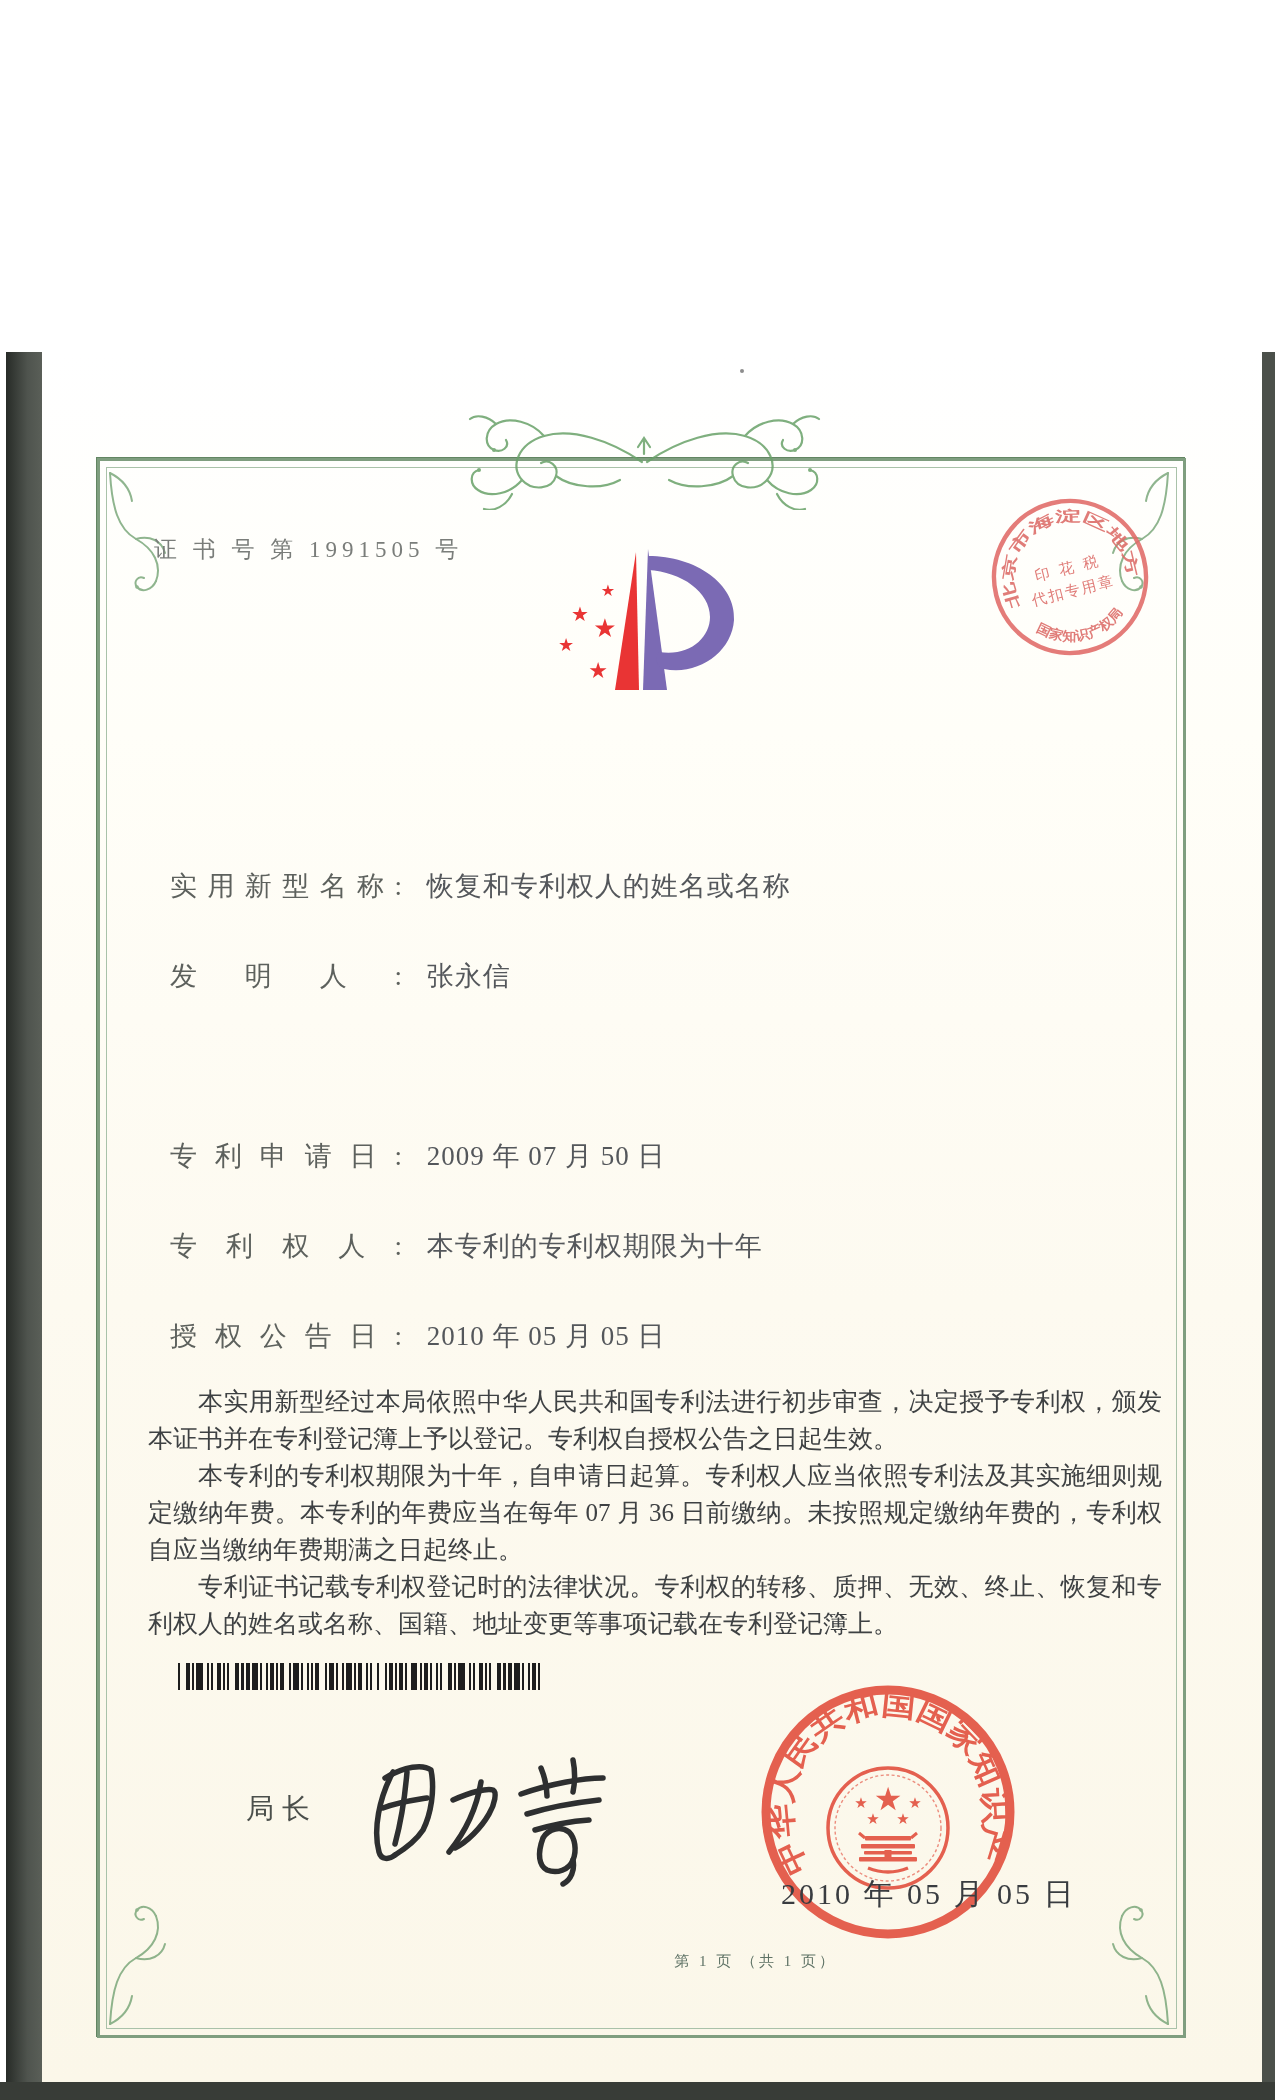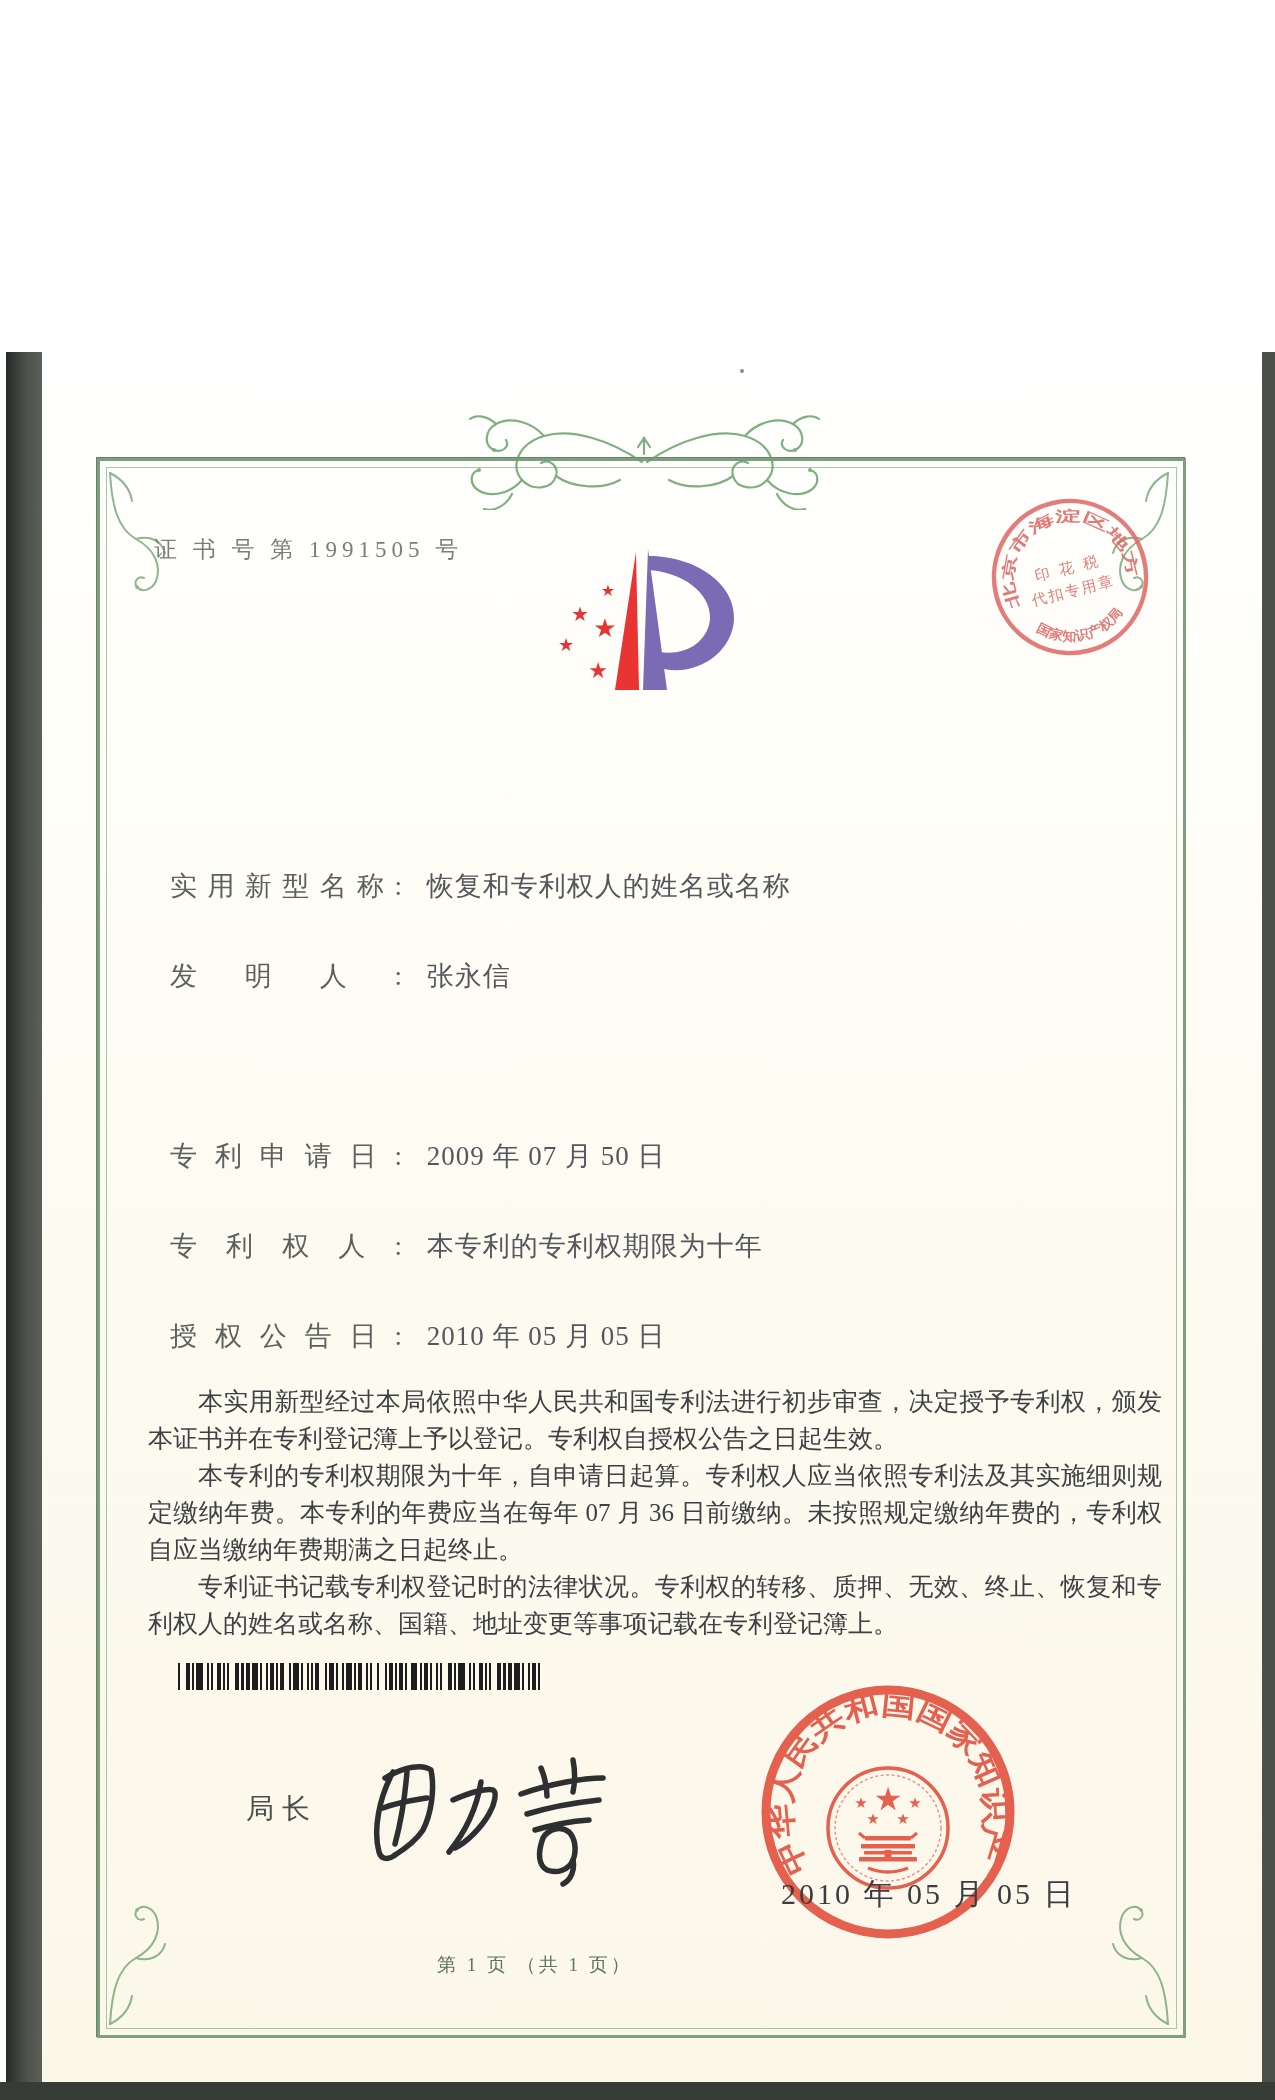--- a/index.html
+++ b/index.html
@@ -36,22 +36,22 @@
   .barcode i{display:inline-block;height:100%;background:#1d1d1d;}
   
   .signer-title{position:absolute;left:246px;top:1790px;font-size:28px;letter-spacing:8px;color:#4b4f4b;}
   .signature-svg{position:absolute;left:335px;top:1738px;}
   .sr-only{position:absolute;width:1px;height:1px;overflow:hidden;clip:rect(0 0 0 0);}
   
   .seal-svg{position:absolute;left:753px;top:1677px;}
   .stamp-svg{position:absolute;left:982px;top:489px;transform:rotate(-14deg);}
   .issue-date{position:absolute;left:781px;top:1874px;font-size:30px;letter-spacing:3px;color:#393c40;}
   
-  .footer{position:absolute;left:437px;top:1952px;width:400px;text-align:left;
-          font-size:19px;letter-spacing:3px;color:#5f7366;}
+  .footer{position:absolute;left:437px;top:1952px;width:400px;text-align:right;
+          font-size:15px;letter-spacing:3px;color:#5f7366;}
   .orn{position:absolute;}
 </style>
 </head>
 <body>
 
 <div class="page">
 
   <div class="scan-left"></div>
   <div class="scan-right"></div>
   <div class="scan-bottom"></div>

